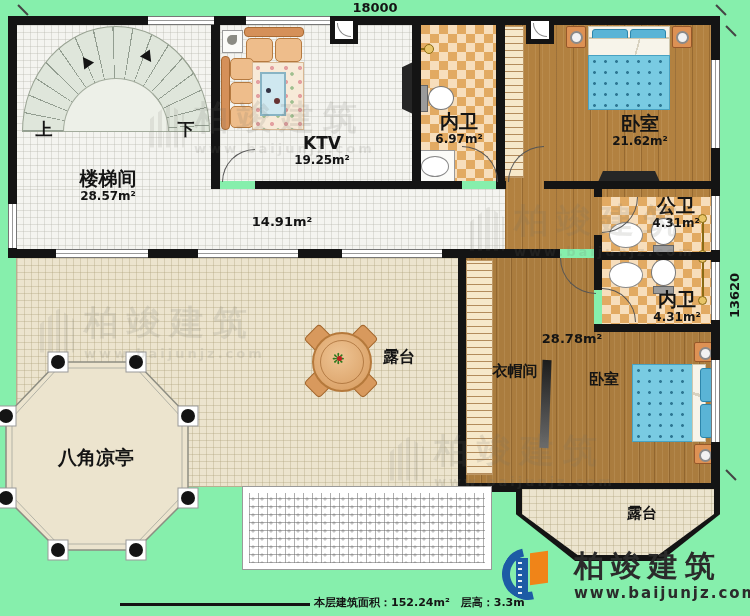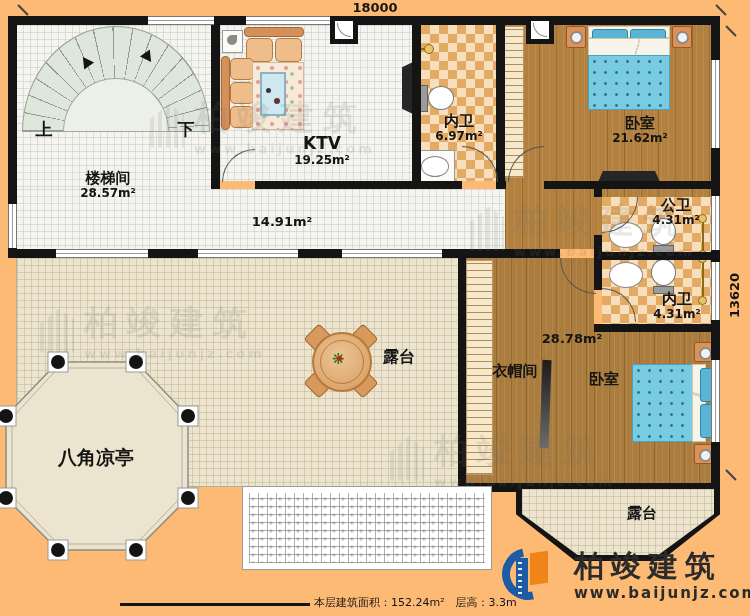--- a/index.html
+++ b/index.html
@@ -1,16 +1,16 @@
 <!DOCTYPE html>
 <html><head>
 <meta charset="utf-8">
 <style>
   html,body{margin:0;padding:0;background:#fff}
-  .canvas{position:relative;width:750px;height:616px;background:#fdba74;overflow:hidden;
+  .canvas{position:relative;width:750px;height:616px;background:#86efac;overflow:hidden;
           font-family:"DejaVu Sans","Liberation Sans",sans-serif;color:#141414}
   .abs{position:absolute}
   .wall{position:absolute;background:#141414}
   .floor{position:absolute}
   .grid{background-color:#f4f4f0;
         background-image:linear-gradient(rgba(185,185,175,.38) 1px,transparent 1px),
                          linear-gradient(90deg,rgba(185,185,175,.38) 1px,transparent 1px);
         background-size:7px 7px}
   .terr{background-color:#ece4ce;
         background-image:linear-gradient(rgba(178,166,128,.38) 1px,transparent 1px),
@@ -56,21 +56,21 @@
   .bump i{display:block;width:13px;height:13px;border-left:1px solid #8a8a8a;border-bottom:1px solid #8a8a8a;
           border-bottom-left-radius:100%;margin:2px 0 0 2px}
   .fan{position:absolute;background-color:#dfe6db;border:1px solid #98a292;
        border-radius:50% 50% 0 0/100% 100% 0 0;
        background-image:repeating-conic-gradient(from -90deg at 50% 100%,rgba(70,85,70,.5) 0deg .7deg,transparent .7deg 11deg)}
   .fan-core{position:absolute;background:#edf0e8;border:1px solid #a2ab9c;border-radius:50% 50% 0 0/100% 100% 0 0}
   .arrow{position:absolute;width:0;height:0;border-left:6px solid transparent;border-right:6px solid transparent;
          border-bottom:11px solid #141414}
   .lbl{position:absolute;transform:translate(-50%,-50%);text-align:center;font-weight:700;
        color:#141414;white-space:nowrap;line-height:1.15}
-  .nm{font-size:15px;display:block}
+  .nm{font-size:19px;display:block}
   .ar{font-size:12px;display:block}
   .dim{position:absolute;font-weight:700;font-size:13px;color:#141414}
   .tick{position:absolute;width:14px;height:2px;background:#444;transform:rotate(45deg)}
   .bay{position:absolute;background:#141414;clip-path:polygon(0 0,100% 0,100% 40%,71% 100%,29% 100%,0 40%)}
   .bay-floor{position:absolute;left:6px;top:6px;right:6px;bottom:6px;
              clip-path:polygon(0 0,100% 0,100% 38%,71% 100%,29% 100%,0 38%)}
   .roof{position:absolute;background:#fff;border:1px solid #9a9a9a;padding:6px;box-sizing:border-box}
   .roof-tiles{width:100%;height:100%;
      background-image:repeating-linear-gradient(90deg,rgba(110,110,110,.55) 0 1px,transparent 1px 9px),
                       repeating-linear-gradient(0deg,rgba(110,110,110,.55) 0 1px,transparent 1px 8px),
@@ -83,21 +83,21 @@
   .plant{position:absolute;font-size:15px;color:#2c7a1e;font-weight:700}
   .plant i{position:absolute;left:5px;top:6px;width:5px;height:5px;background:#c02020;border-radius:50%}
   .wm{position:absolute;display:flex;align-items:center;gap:10px;opacity:.15;pointer-events:none}
   .wm-icon{width:34px;height:44px;background:repeating-linear-gradient(90deg,#85857d 0 4px,transparent 4px 8px);
            clip-path:polygon(0 100%,0 35%,55% 0,100% 25%,100% 100%)}
   .wm-big{font-size:34px;font-weight:900;letter-spacing:9px;color:#6f6f68;display:block}
   .wm-small{font-size:13px;font-weight:700;letter-spacing:3px;color:#6f6f68;display:block}
   .title-main{position:absolute;font-size:30px;font-weight:900;letter-spacing:2px}
   .title-scale{position:absolute;font-size:25px;font-weight:700}
   .title-line{position:absolute;background:#141414}
-  .title-info{position:absolute;font-size:11px;font-weight:400}
+  .title-info{position:absolute;font-size:11px;font-weight:700}
   .logo-name{position:absolute;font-size:30px;font-weight:900;letter-spacing:7px;color:#2b2b2b}
   .logo-url{position:absolute;font-size:15px;font-weight:700;letter-spacing:2px;color:#2b2b2b}
   .swoosh{position:absolute;width:52px;height:52px;border-radius:50%;border:8px solid transparent;
           border-left-color:#1d5ba5;border-bottom-color:#1d5ba5;transform:rotate(32deg);box-sizing:border-box}
   .bld-orange{position:absolute;background:#f08418;transform:skewY(-8deg)}
   .bld-blue{position:absolute;background:#1d5ba5;
             background-image:repeating-linear-gradient(0deg,rgba(255,255,255,.9) 0 2px,transparent 2px 6px);
             background-size:4px 100%;background-repeat:no-repeat;background-position:2px 0}
 </style>
 </head>

